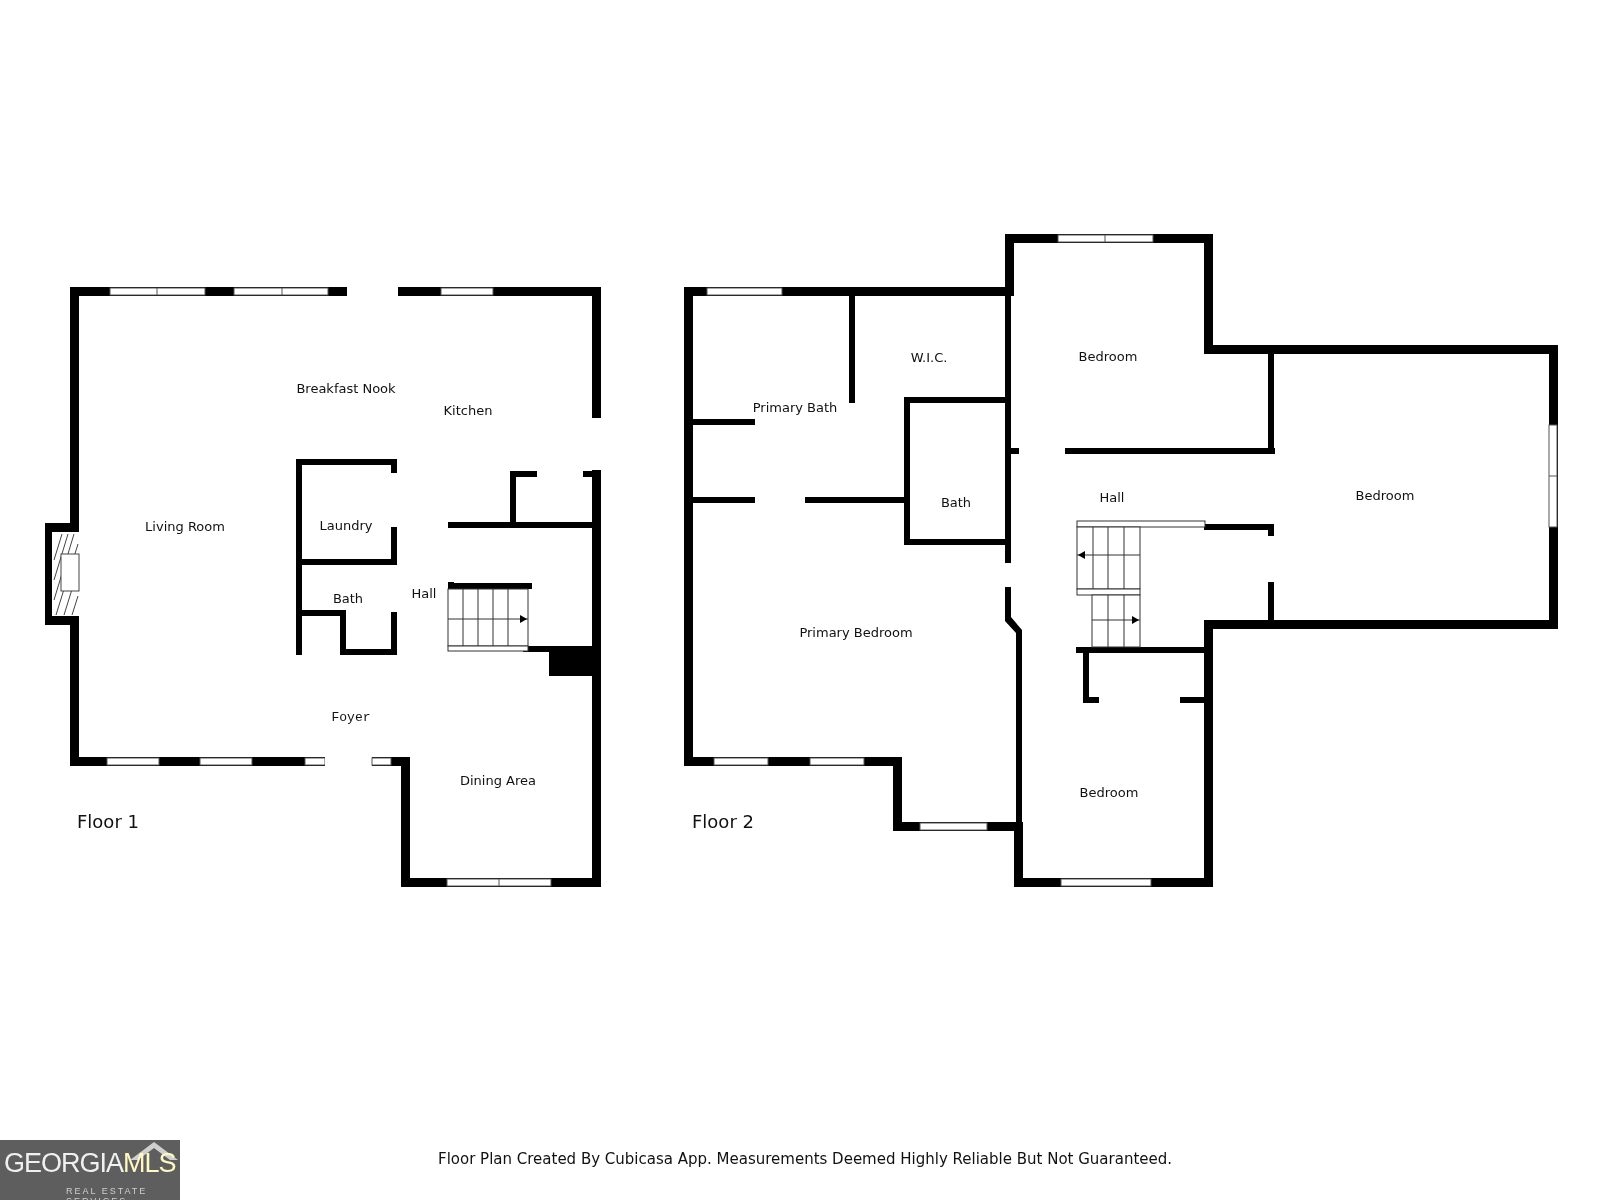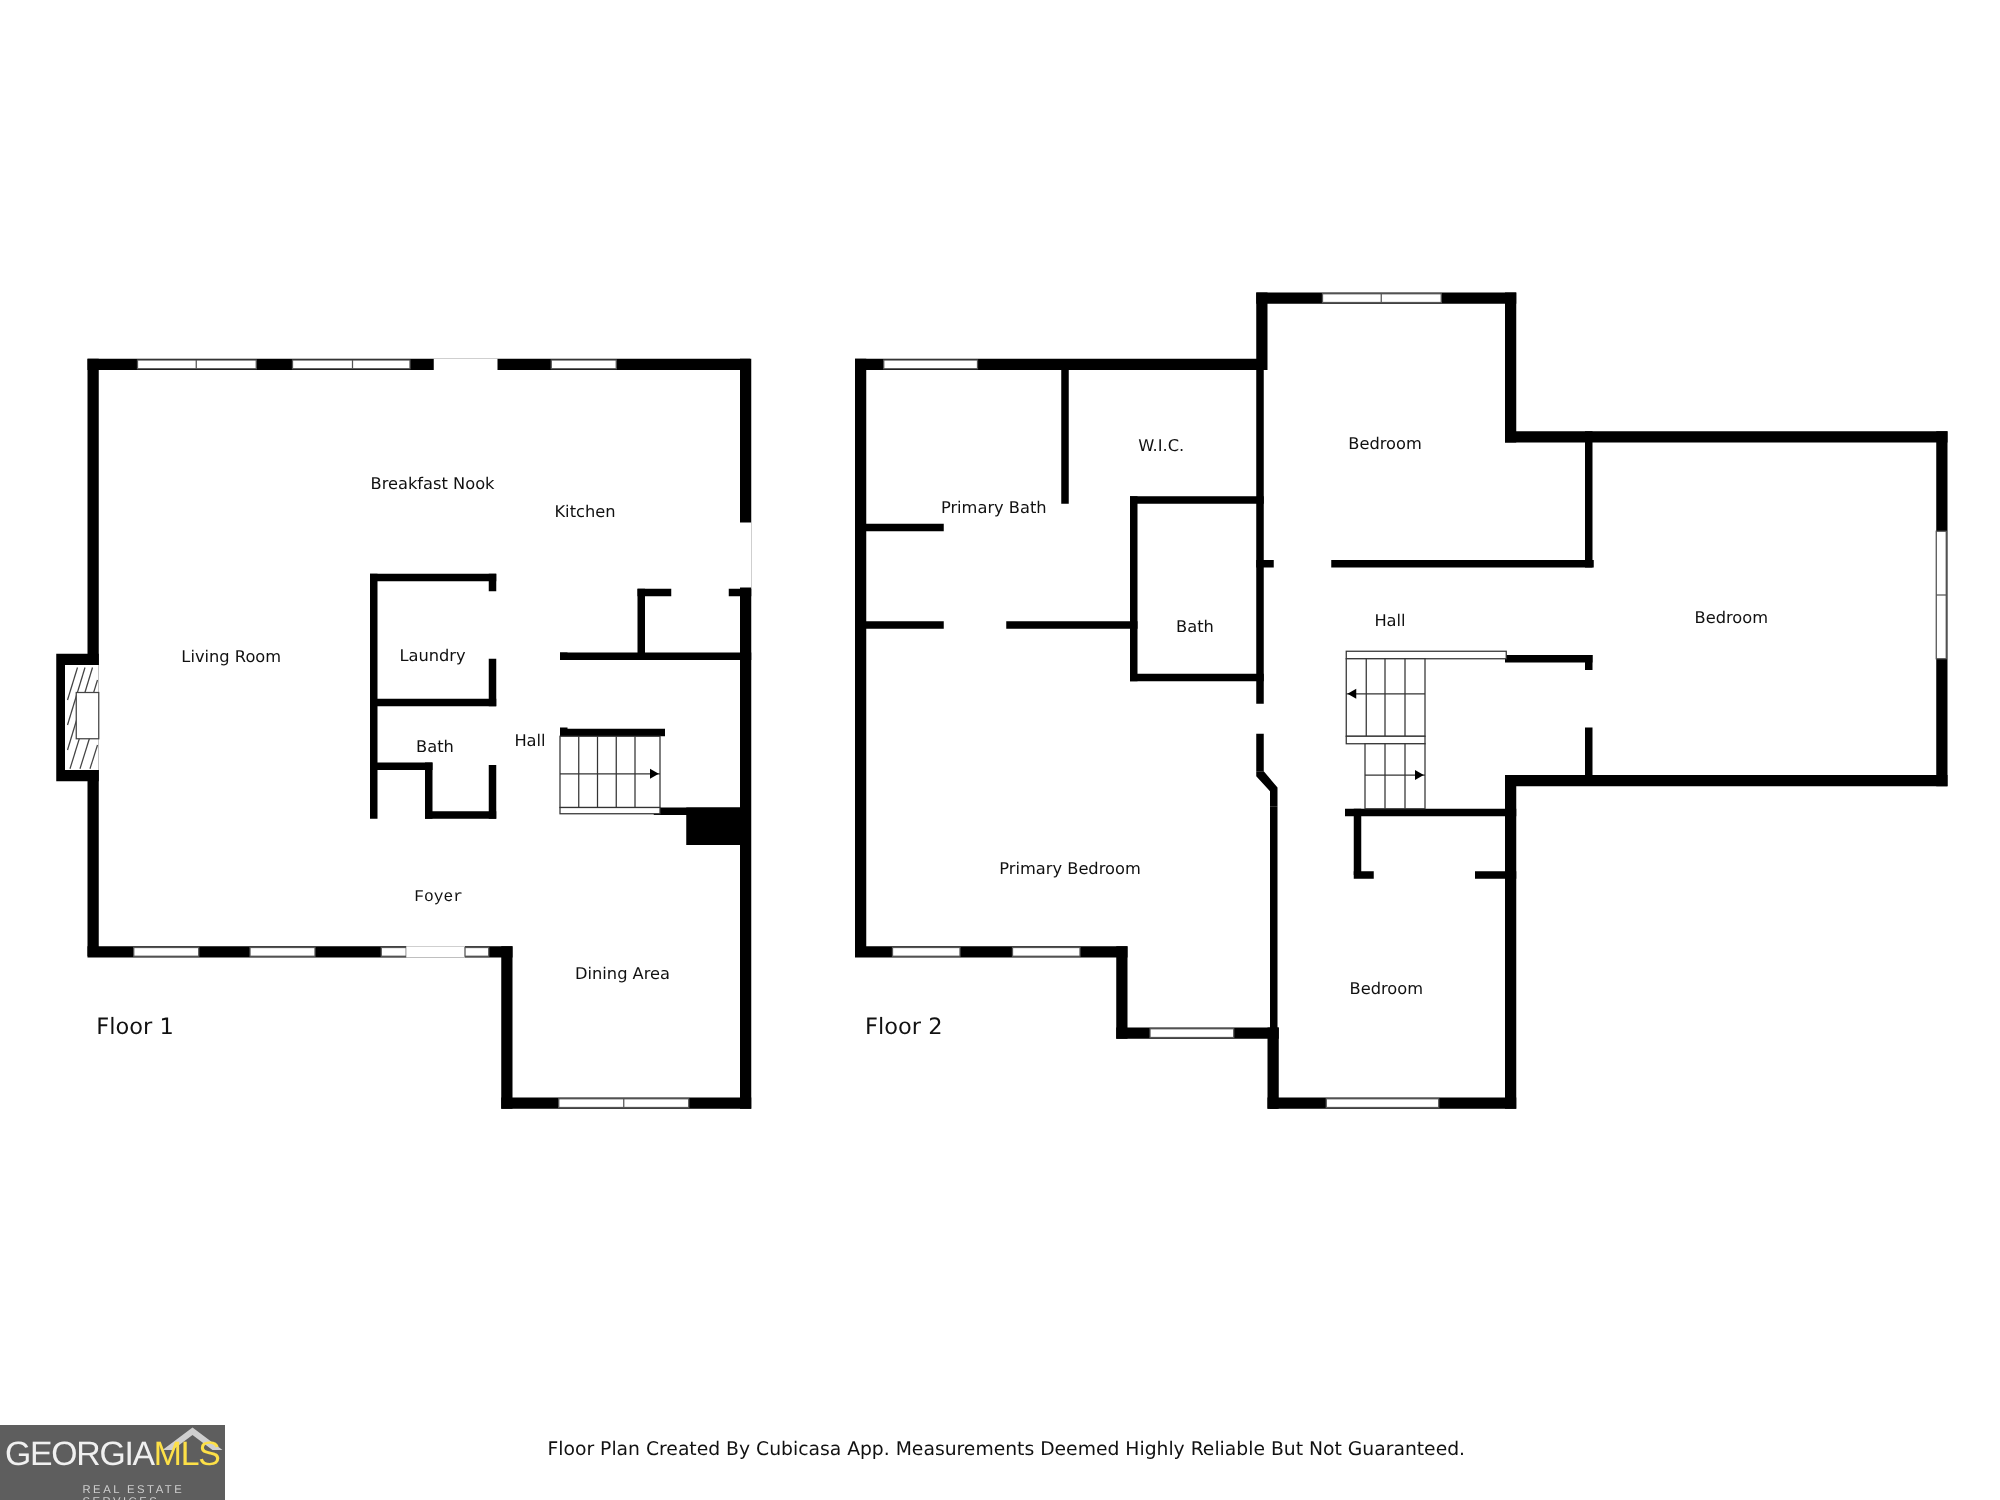--- a/index.html
+++ b/index.html
@@ -10,21 +10,21 @@
   .win { fill:#fff; stroke:#555; stroke-width:1; }
   .win-line { stroke:#555; stroke-width:1; }
   .door { fill:#fff; }
   .stair { fill:#fff; stroke:#333; stroke-width:1; }
   .lbl { position:absolute; font-size:13px; white-space:nowrap; transform:translate(-50%,-50%); }
   .floor-lbl { position:absolute; font-size:18px; white-space:nowrap; }
   .footer { position:absolute; left:438px; top:1150px; font-size:15px; white-space:nowrap; }
   .logo { position:absolute; left:0; top:1140px; width:180px; height:60px; background:#5e5e5e;
           color:#f0f0f0; }
   .logo .main { position:absolute; left:4px; top:8px; font-size:27px; letter-spacing:-1px; font-family:"Liberation Sans", sans-serif; }
-  .logo .main .ml { font-weight:300; color:#fde047; }
+  .logo .main .ml { font-weight:300; color:#fef9c3; }
   .logo .sub { position:absolute; left:25px; top:46px; font-size:9px; letter-spacing:2px; color:#cfcfcf; font-family:"Liberation Sans", sans-serif;padding-left:41px; }
   .logo .roof { position:absolute; left:128px; top:0px; }
 </style>
 </head>
 <body>
 
 <svg class="plan" viewBox="0 0 1600 1200">
 
   <g>
 
@@ -176,21 +176,21 @@
 <div class="lbl" style="left:351px;top:717px;font-family:Liberation Mono, monospace;">Foyer</div>
 <div class="lbl" style="left:498px;top:780px;">Dining Area</div>
 <div class="floor-lbl" style="left:77px;top:811px;">Floor 1</div>
 
 <div class="lbl" style="left:929px;top:357px;">W.I.C.</div>
 <div class="lbl" style="left:1108px;top:356px;">Bedroom</div>
 <div class="lbl" style="left:795px;top:407px;">Primary Bath</div>
 <div class="lbl" style="left:956px;top:502px;">Bath</div>
 <div class="lbl" style="left:1112px;top:497px;">Hall</div>
 <div class="lbl" style="left:1385px;top:495px;">Bedroom</div>
-<div class="lbl" style="left:856px;top:696px;">Primary Bedroom</div>
+<div class="lbl" style="left:856px;top:632px;">Primary Bedroom</div>
 <div class="lbl" style="left:1109px;top:792px;">Bedroom</div>
 <div class="floor-lbl" style="left:692px;top:811px;">Floor 2</div>
 
 <div class="footer">Floor Plan Created By Cubicasa App. Measurements Deemed Highly Reliable But Not Guaranteed.</div>
 
 <div class="logo">
   <svg class="roof" width="52" height="22">
     <polygon points="2,20 26,2 50,20 42,20 26,8 10,20" fill="#cfcfcf"></polygon>
   </svg>
   <div class="main"><span>GEORGIA</span><span class="ml">MLS</span></div>

